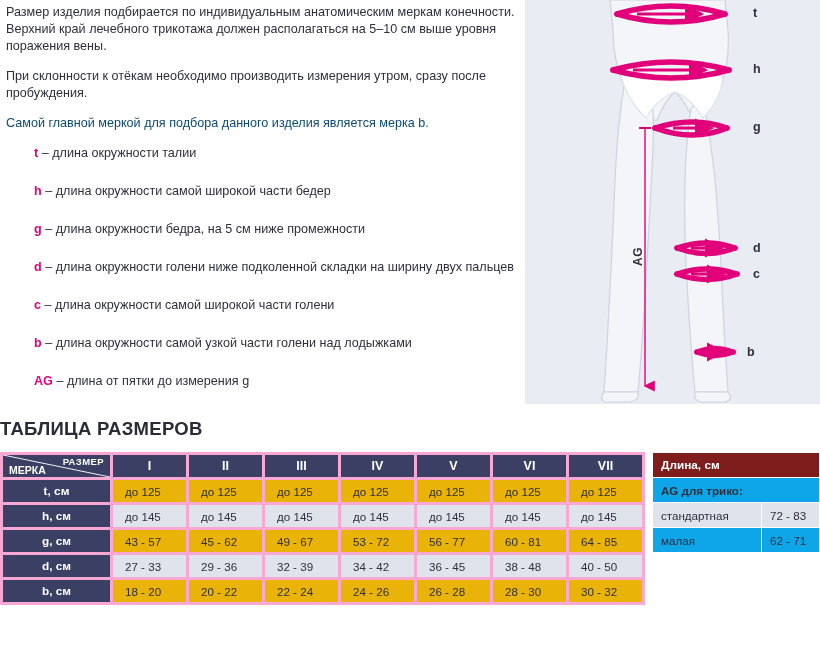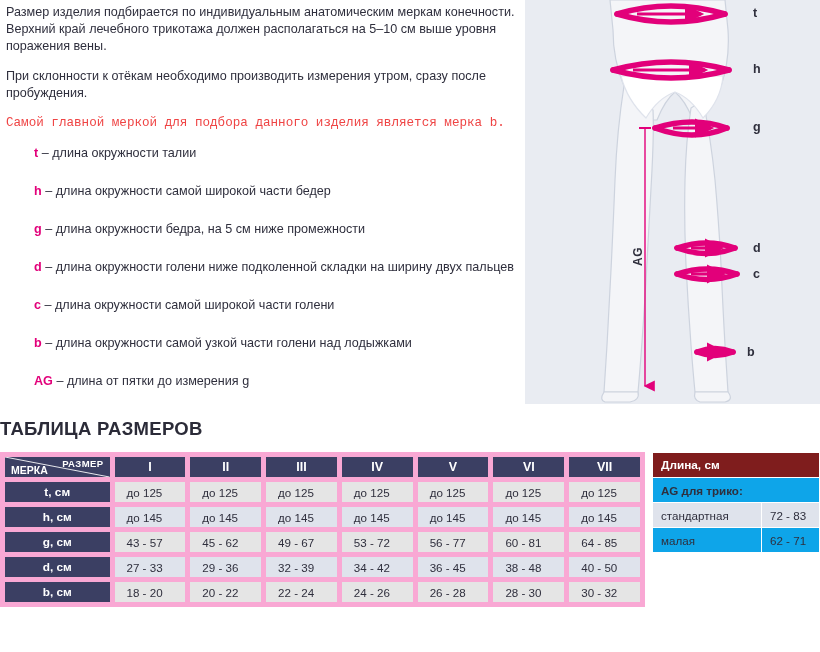--- a/index.html
+++ b/index.html
@@ -34,22 +34,21 @@
     top: 4px;
     width: 520px;
   }
   .para {
     font-size: 12.6px;
     line-height: 17px;
     color: #2f2f3d;
     margin: 0 0 13px 0;
   }
   .para.highlight {
-    color: #ef4444;
-    font-family: Liberation Mono, monospace;
+    color: #0c4a6e;
   }
   .legend {
     margin-top: 2px;
     margin-left: 28px;
   }
   .legend-row {
     font-size: 12.6px;
     line-height: 17px;
     color: #2f2f3d;
     margin: 0 0 21px 0;
@@ -102,21 +101,21 @@
   
   .size-table {
     position: absolute;
     left: 0;
     top: 452px;
     border-collapse: collapse;
     font-size: 11.6px;
     width: 645px;
   }
   .size-table th, .size-table td {
-    border: 5px solid #f9a8d4;
+    border: 3px solid #f9a8d4;
     padding: 0;
     height: 25px;
     box-sizing: border-box;
   }
   .size-table thead th {
     background: #3b3f63;
     color: #ffffff;
     font-weight: bold;
     text-align: center;
     font-size: 12.5px;
@@ -152,21 +151,21 @@
   }
   .size-table tbody th {
     background: #3b3f63;
     color: #ffffff;
     font-weight: bold;
     text-align: center;
     font-size: 11.8px;
     width: 110px;
   }
   .size-table tbody td {
-    background: #e5e5e5;
+    background: #eab308;
     color: #2f2f3d;
     text-align: left;
     padding-left: 12px;
     width: 76px;
   }
   .size-table tbody tr:nth-child(even) td {
     background: #dfe3ec;
   }
 
   

